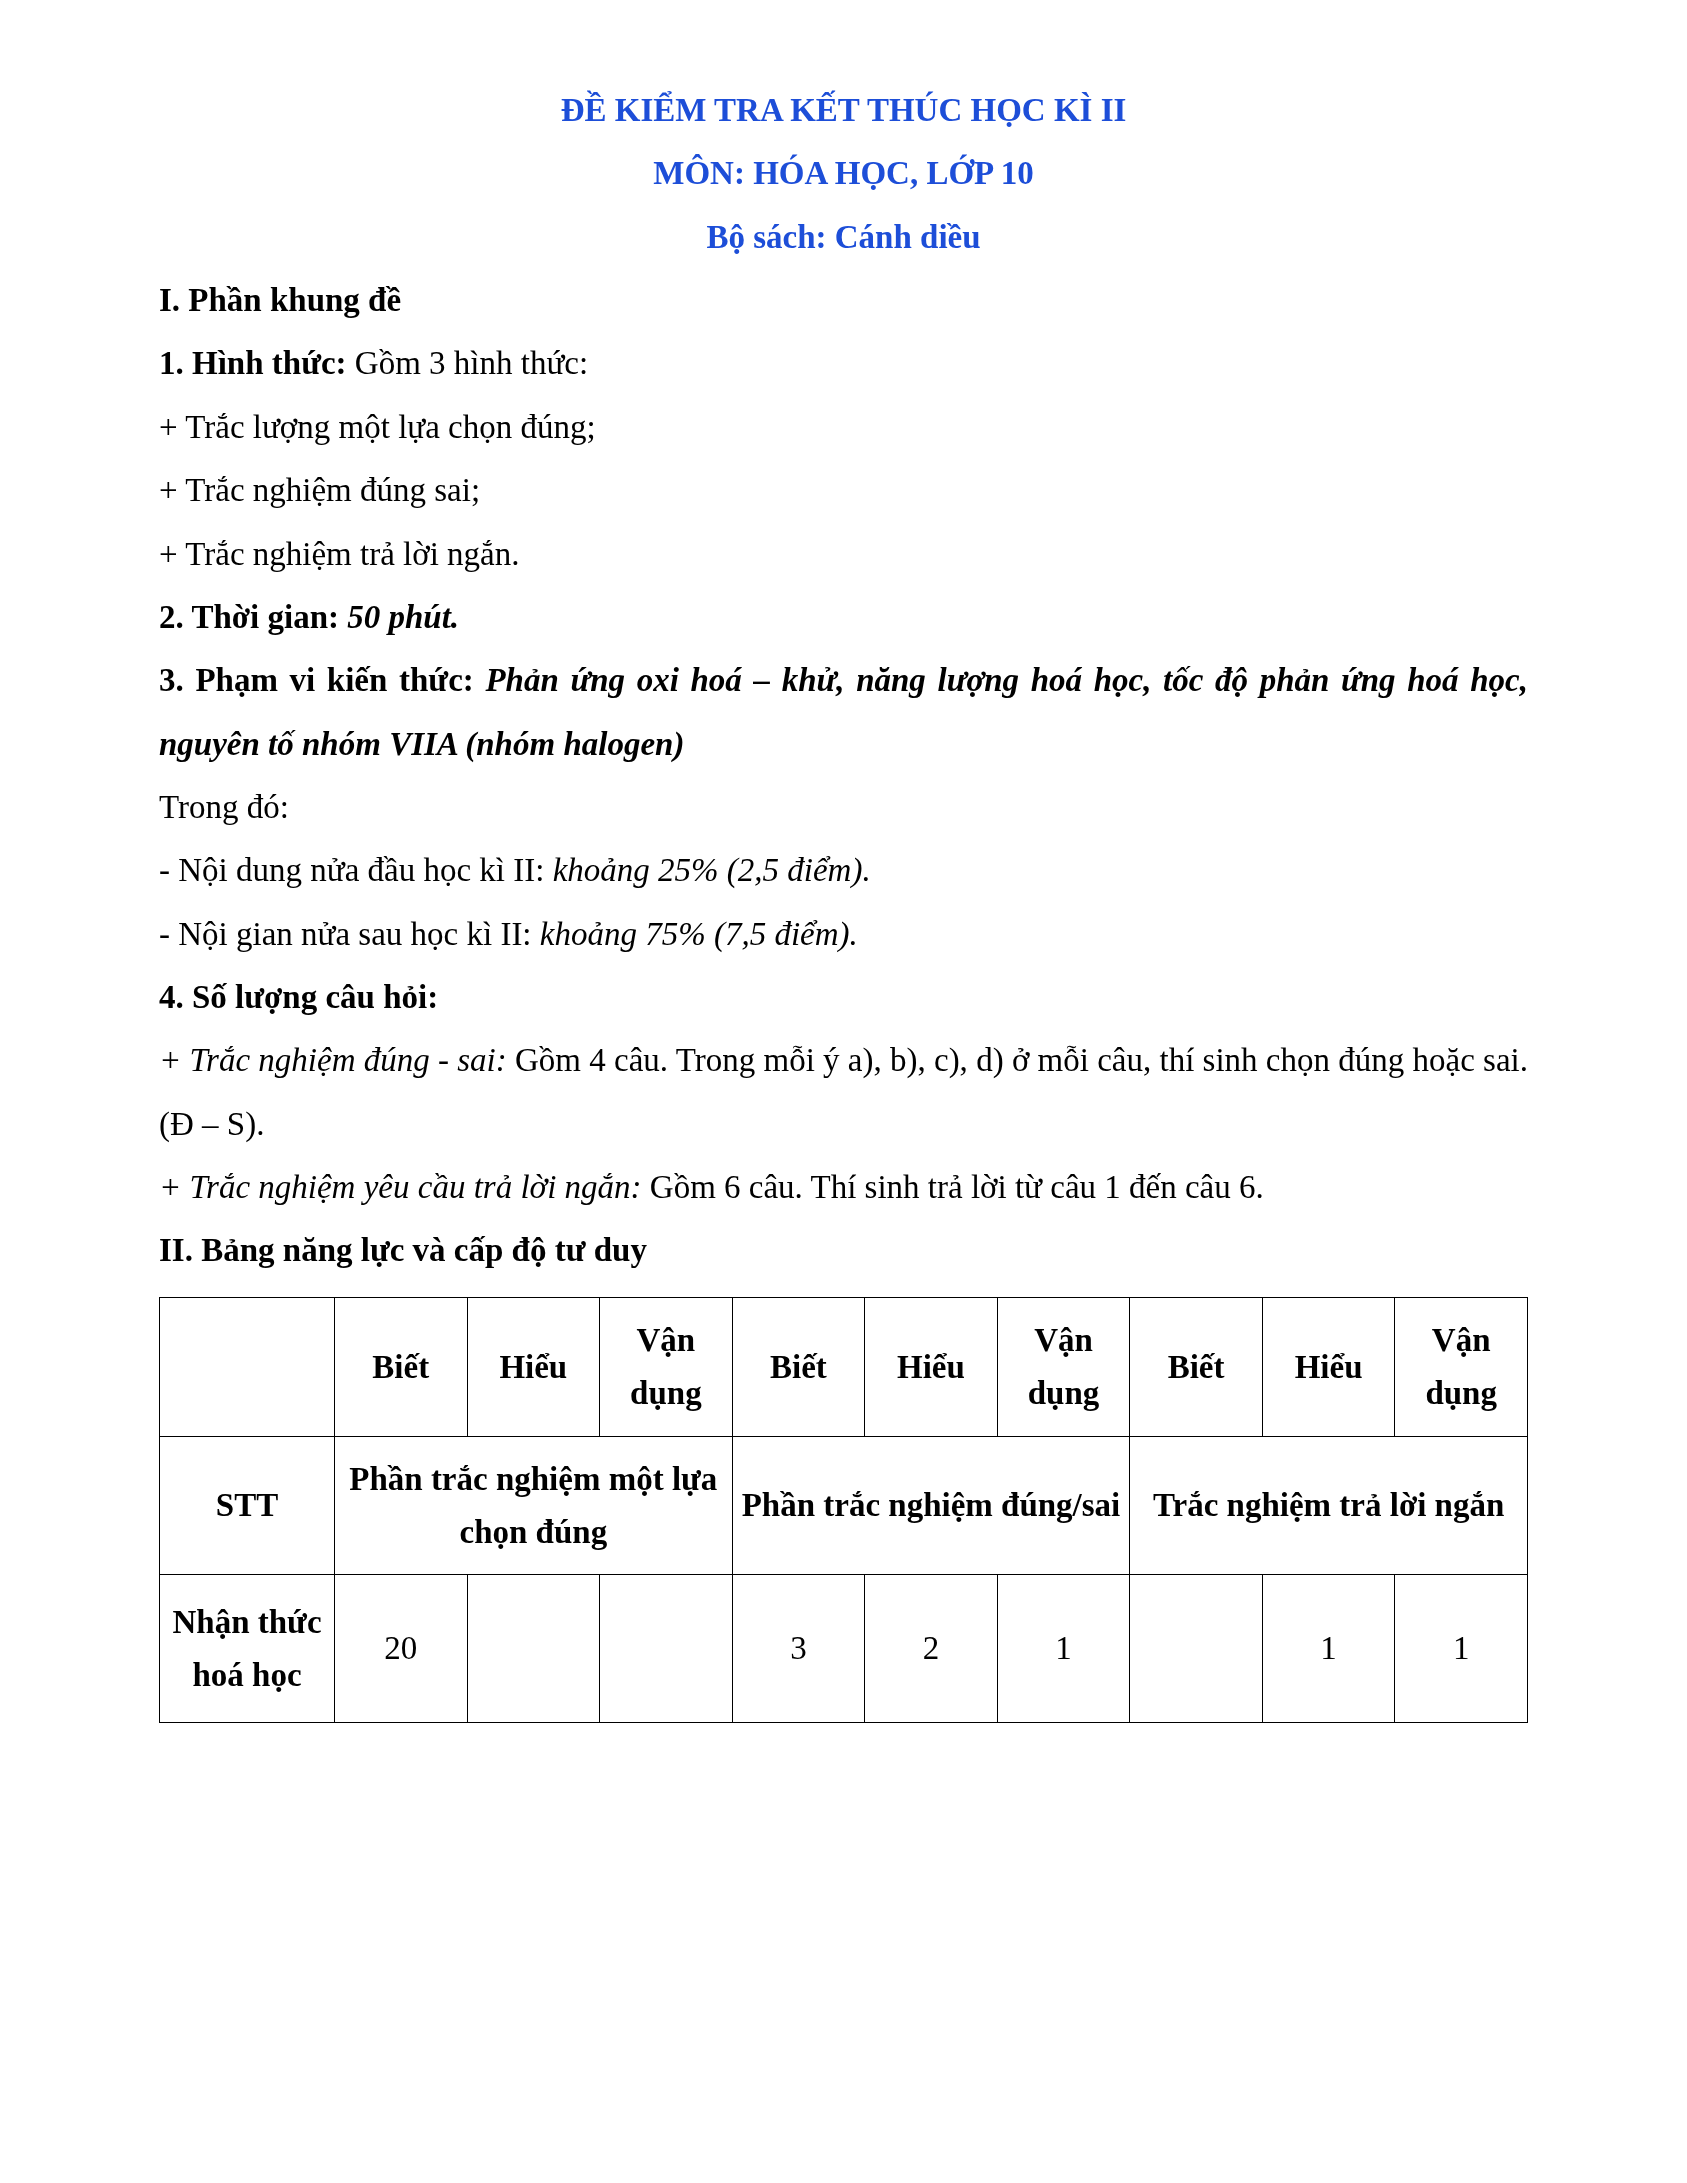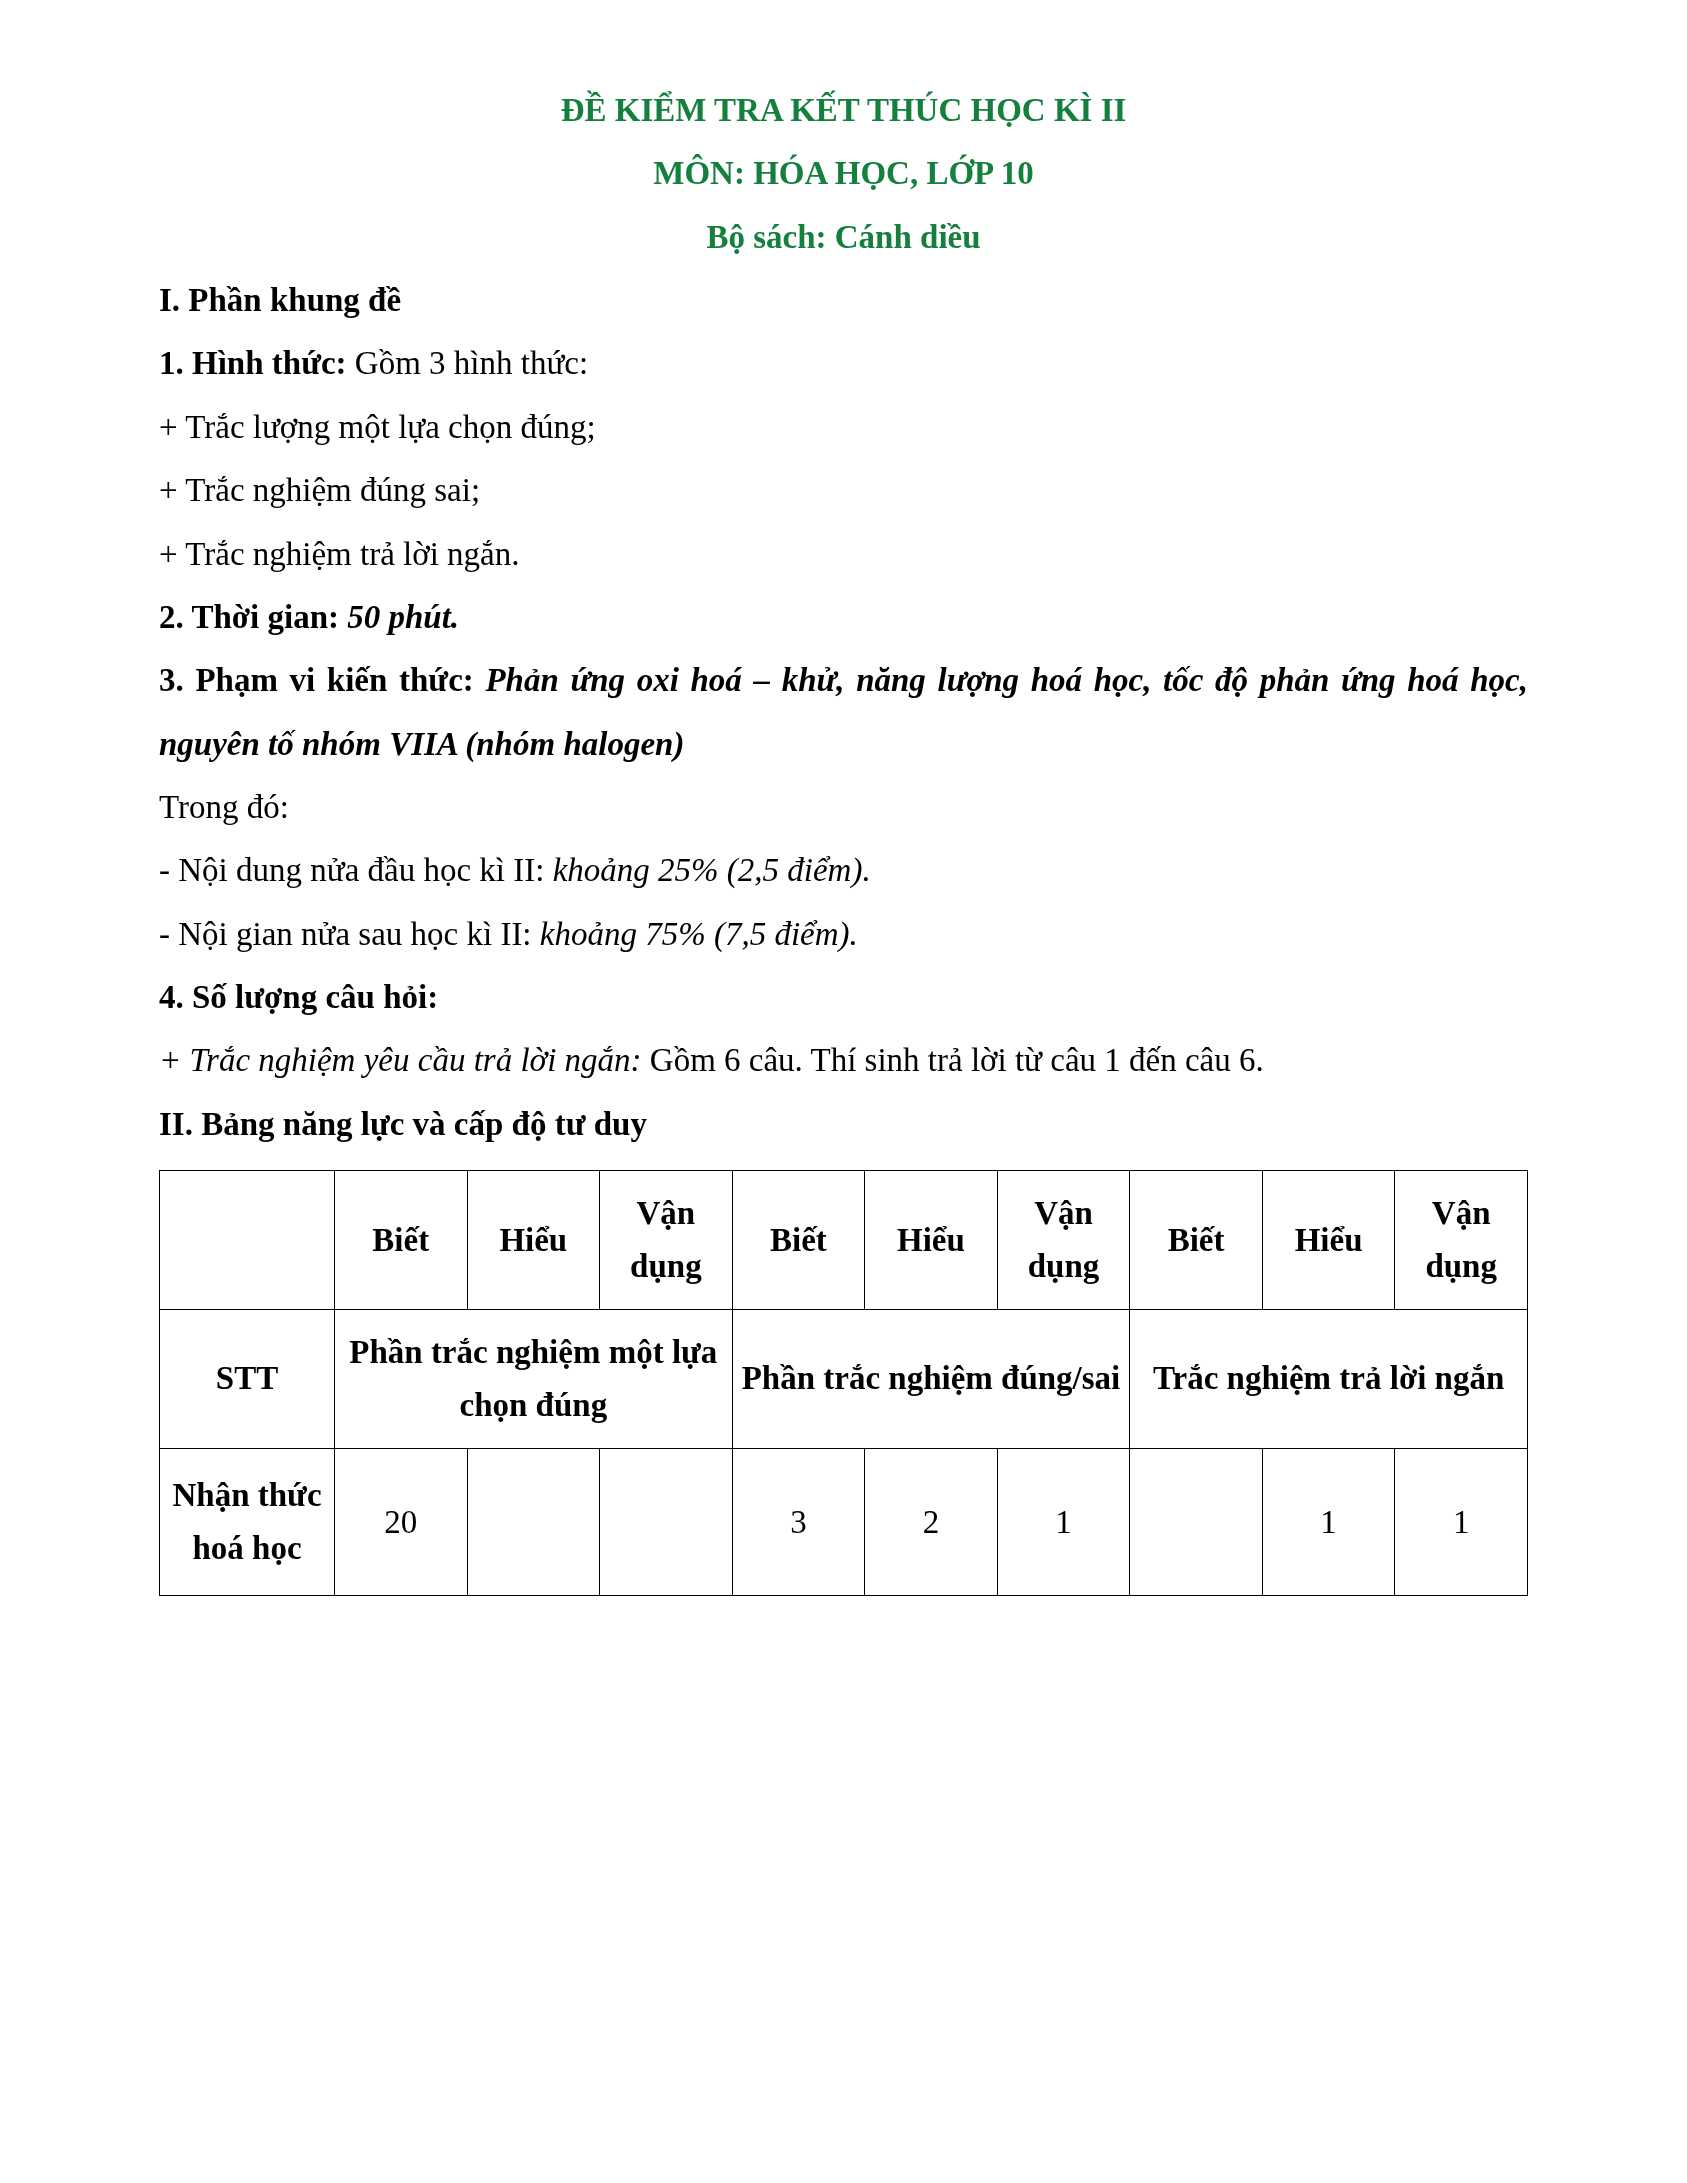--- a/index.html
+++ b/index.html
@@ -13,21 +13,21 @@
     font-family: "Liberation Serif", "DejaVu Serif", serif;
     color: #000000;
     padding: 79px 159px 0 159px;
     font-size: 33px;
     line-height: 1.92;
     overflow: hidden;
   }
   .center { text-align: center; }
   .b { font-weight: bold; }
   .it { font-style: italic; }
-  .blue { color: #15803d; }
+  .blue { color: #1d4ed8; }
   .para { text-align: justify; }
   table.matrix {
     border-collapse: collapse;
     width: 100%;
     margin-top: 14.3px;
     table-layout: fixed;
   }
   .matrix td {
     border: 1.6px solid #000000;
     text-align: center;
@@ -62,20 +62,21 @@
 
   <p class="para">Trong đó:</p>
 
   <p class="para"><span>- Nội dung nửa đầu học kì II: </span><span class="it">khoảng 25% (2,5 điểm).</span></p>
 
   <p class="para"><span>- Nội gian nửa sau học kì II: </span><span class="it">khoảng 75% (7,5 điểm).</span></p>
 
   <p class="para"><span class="b">4. Số lượng câu hỏi</span><span class="b">:</span></p>
 
 
+  <p class="para"><span class="it">+ Trắc nghiệm đúng - sai: </span><span>Gồm 4 câu. Trong mỗi ý a), b), c), d) ở mỗi câu, thí sinh chọn đúng hoặc sai. (Đ – S).</span></p>
 
   <p class="para"><span class="it">+ Trắc nghiệm yêu cầu trả lời ngắn: </span><span>Gồm 6 câu. Thí sinh trả lời từ câu 1 đến câu 6.</span></p>
 
   <p class="b">II. Bảng năng lực và cấp độ tư duy</p>
 
   <table class="matrix">
     <colgroup>
       <col style="width:175px">
       <col>
         <col>

